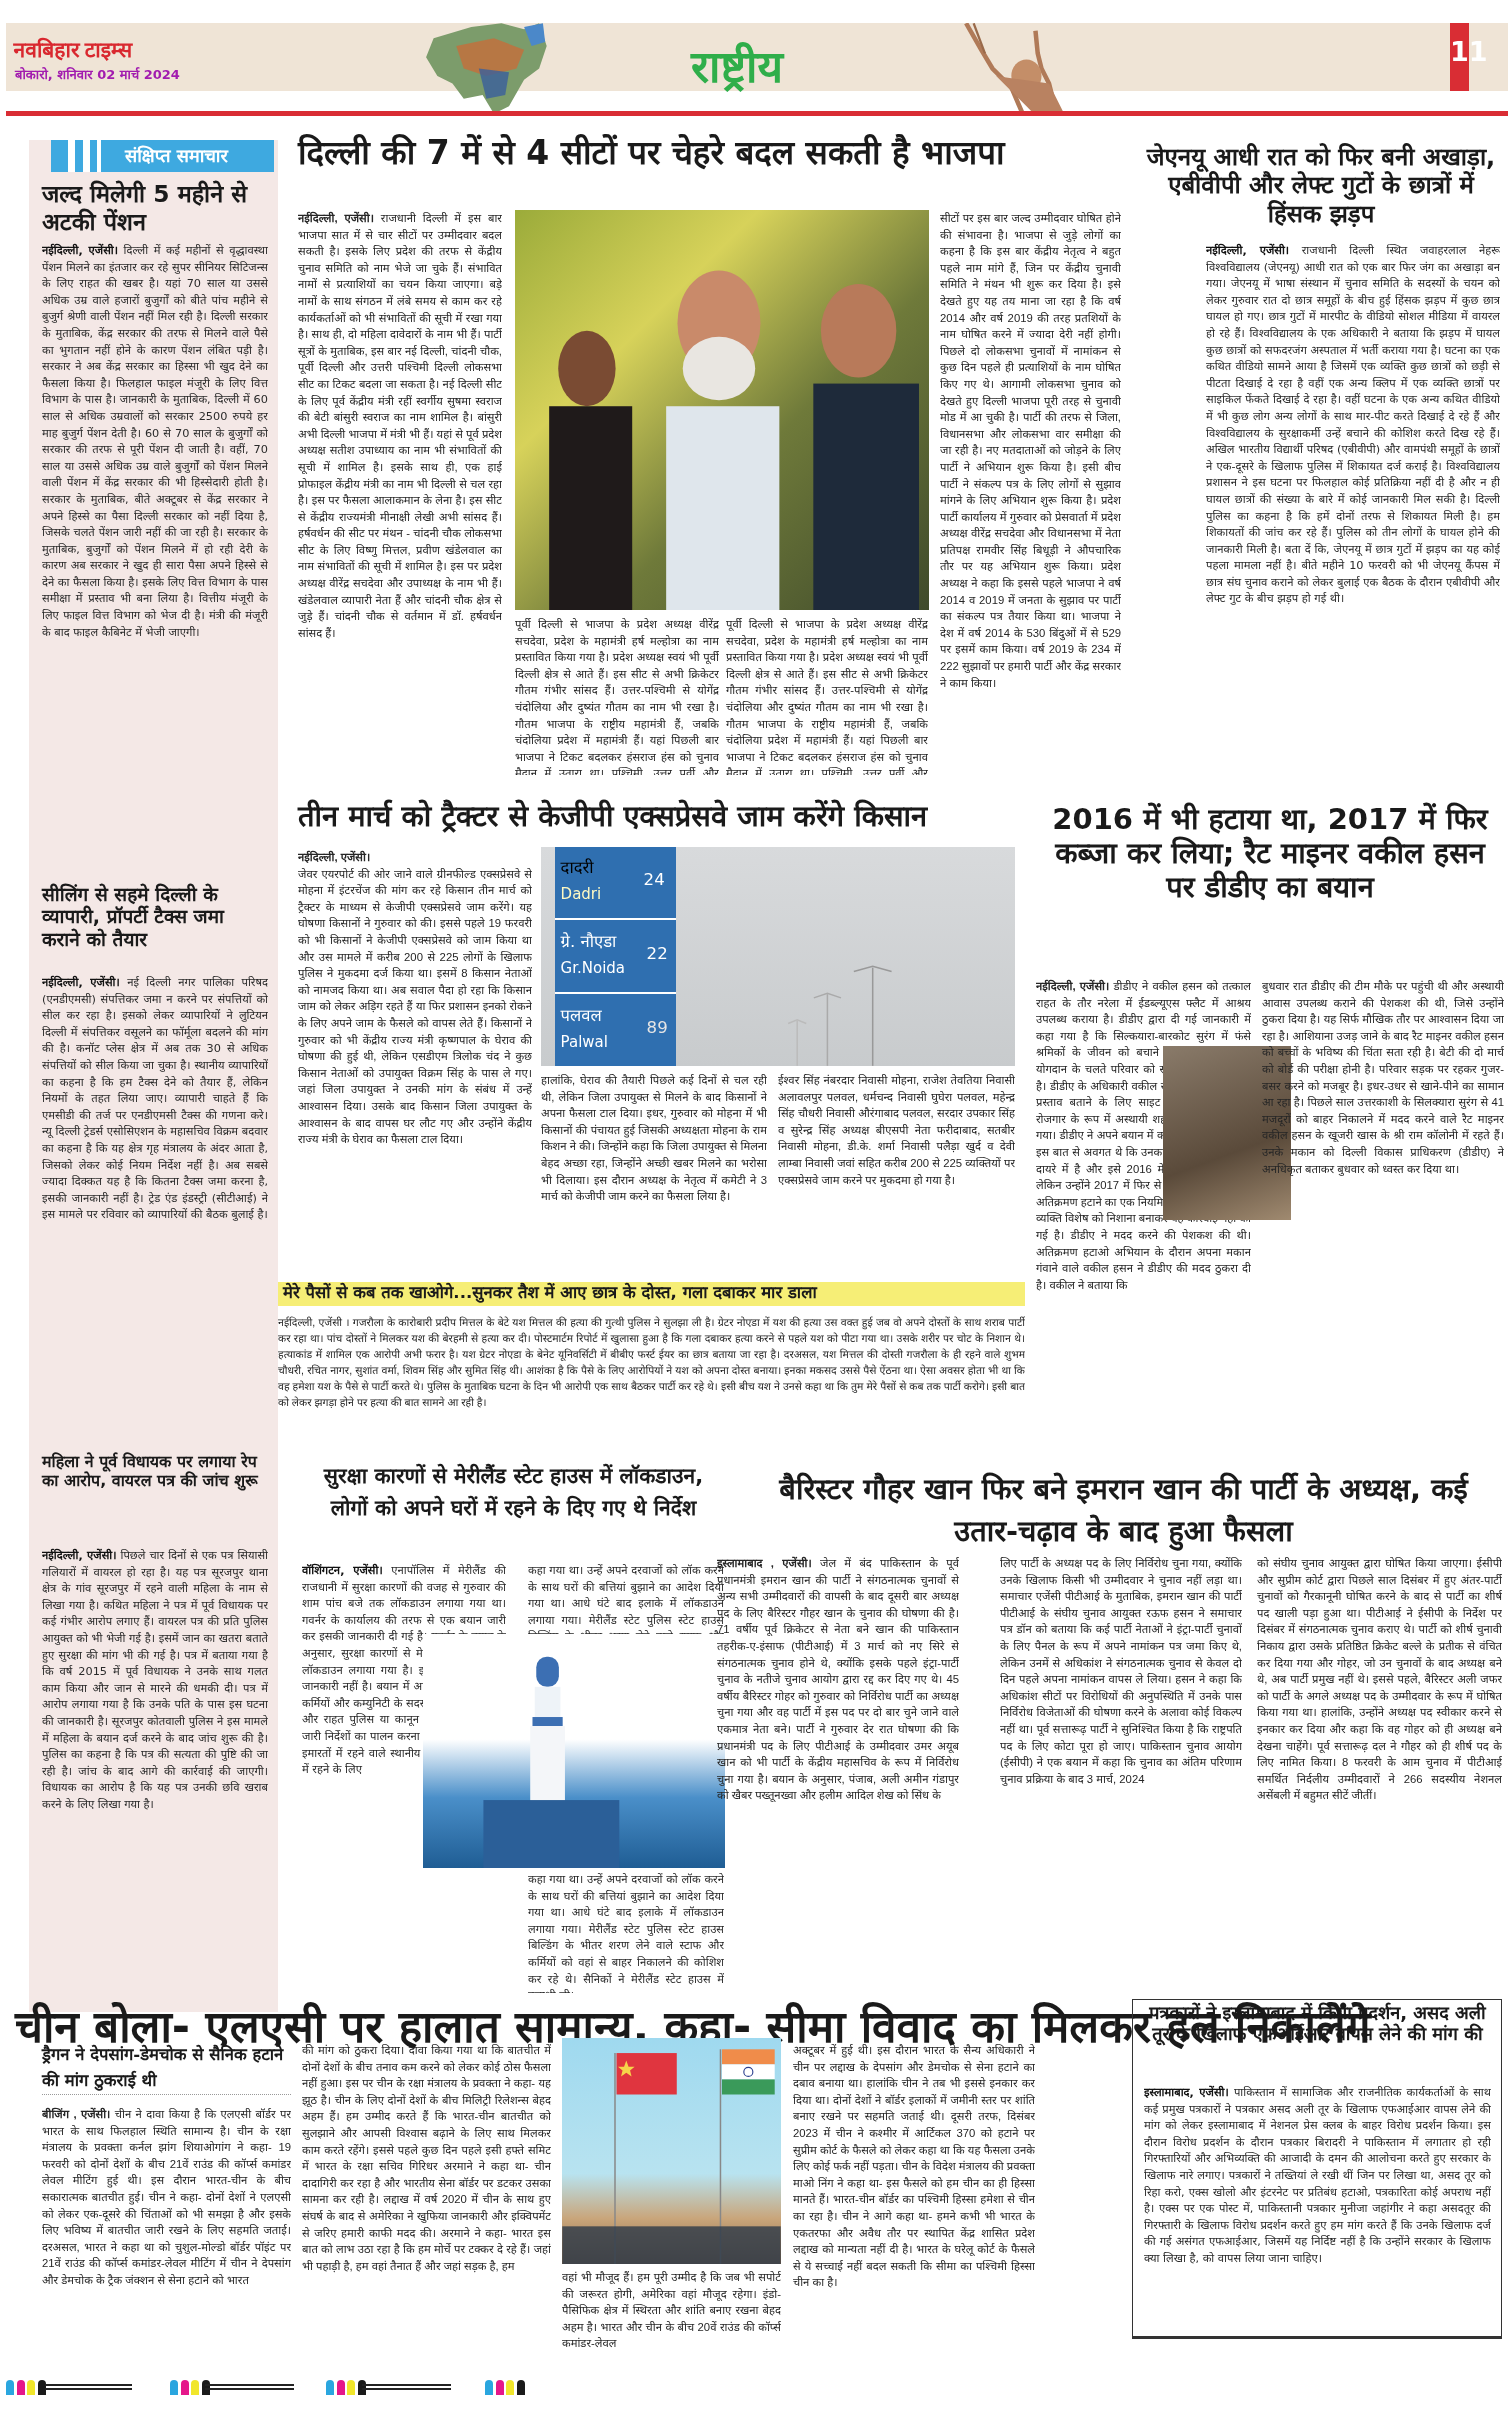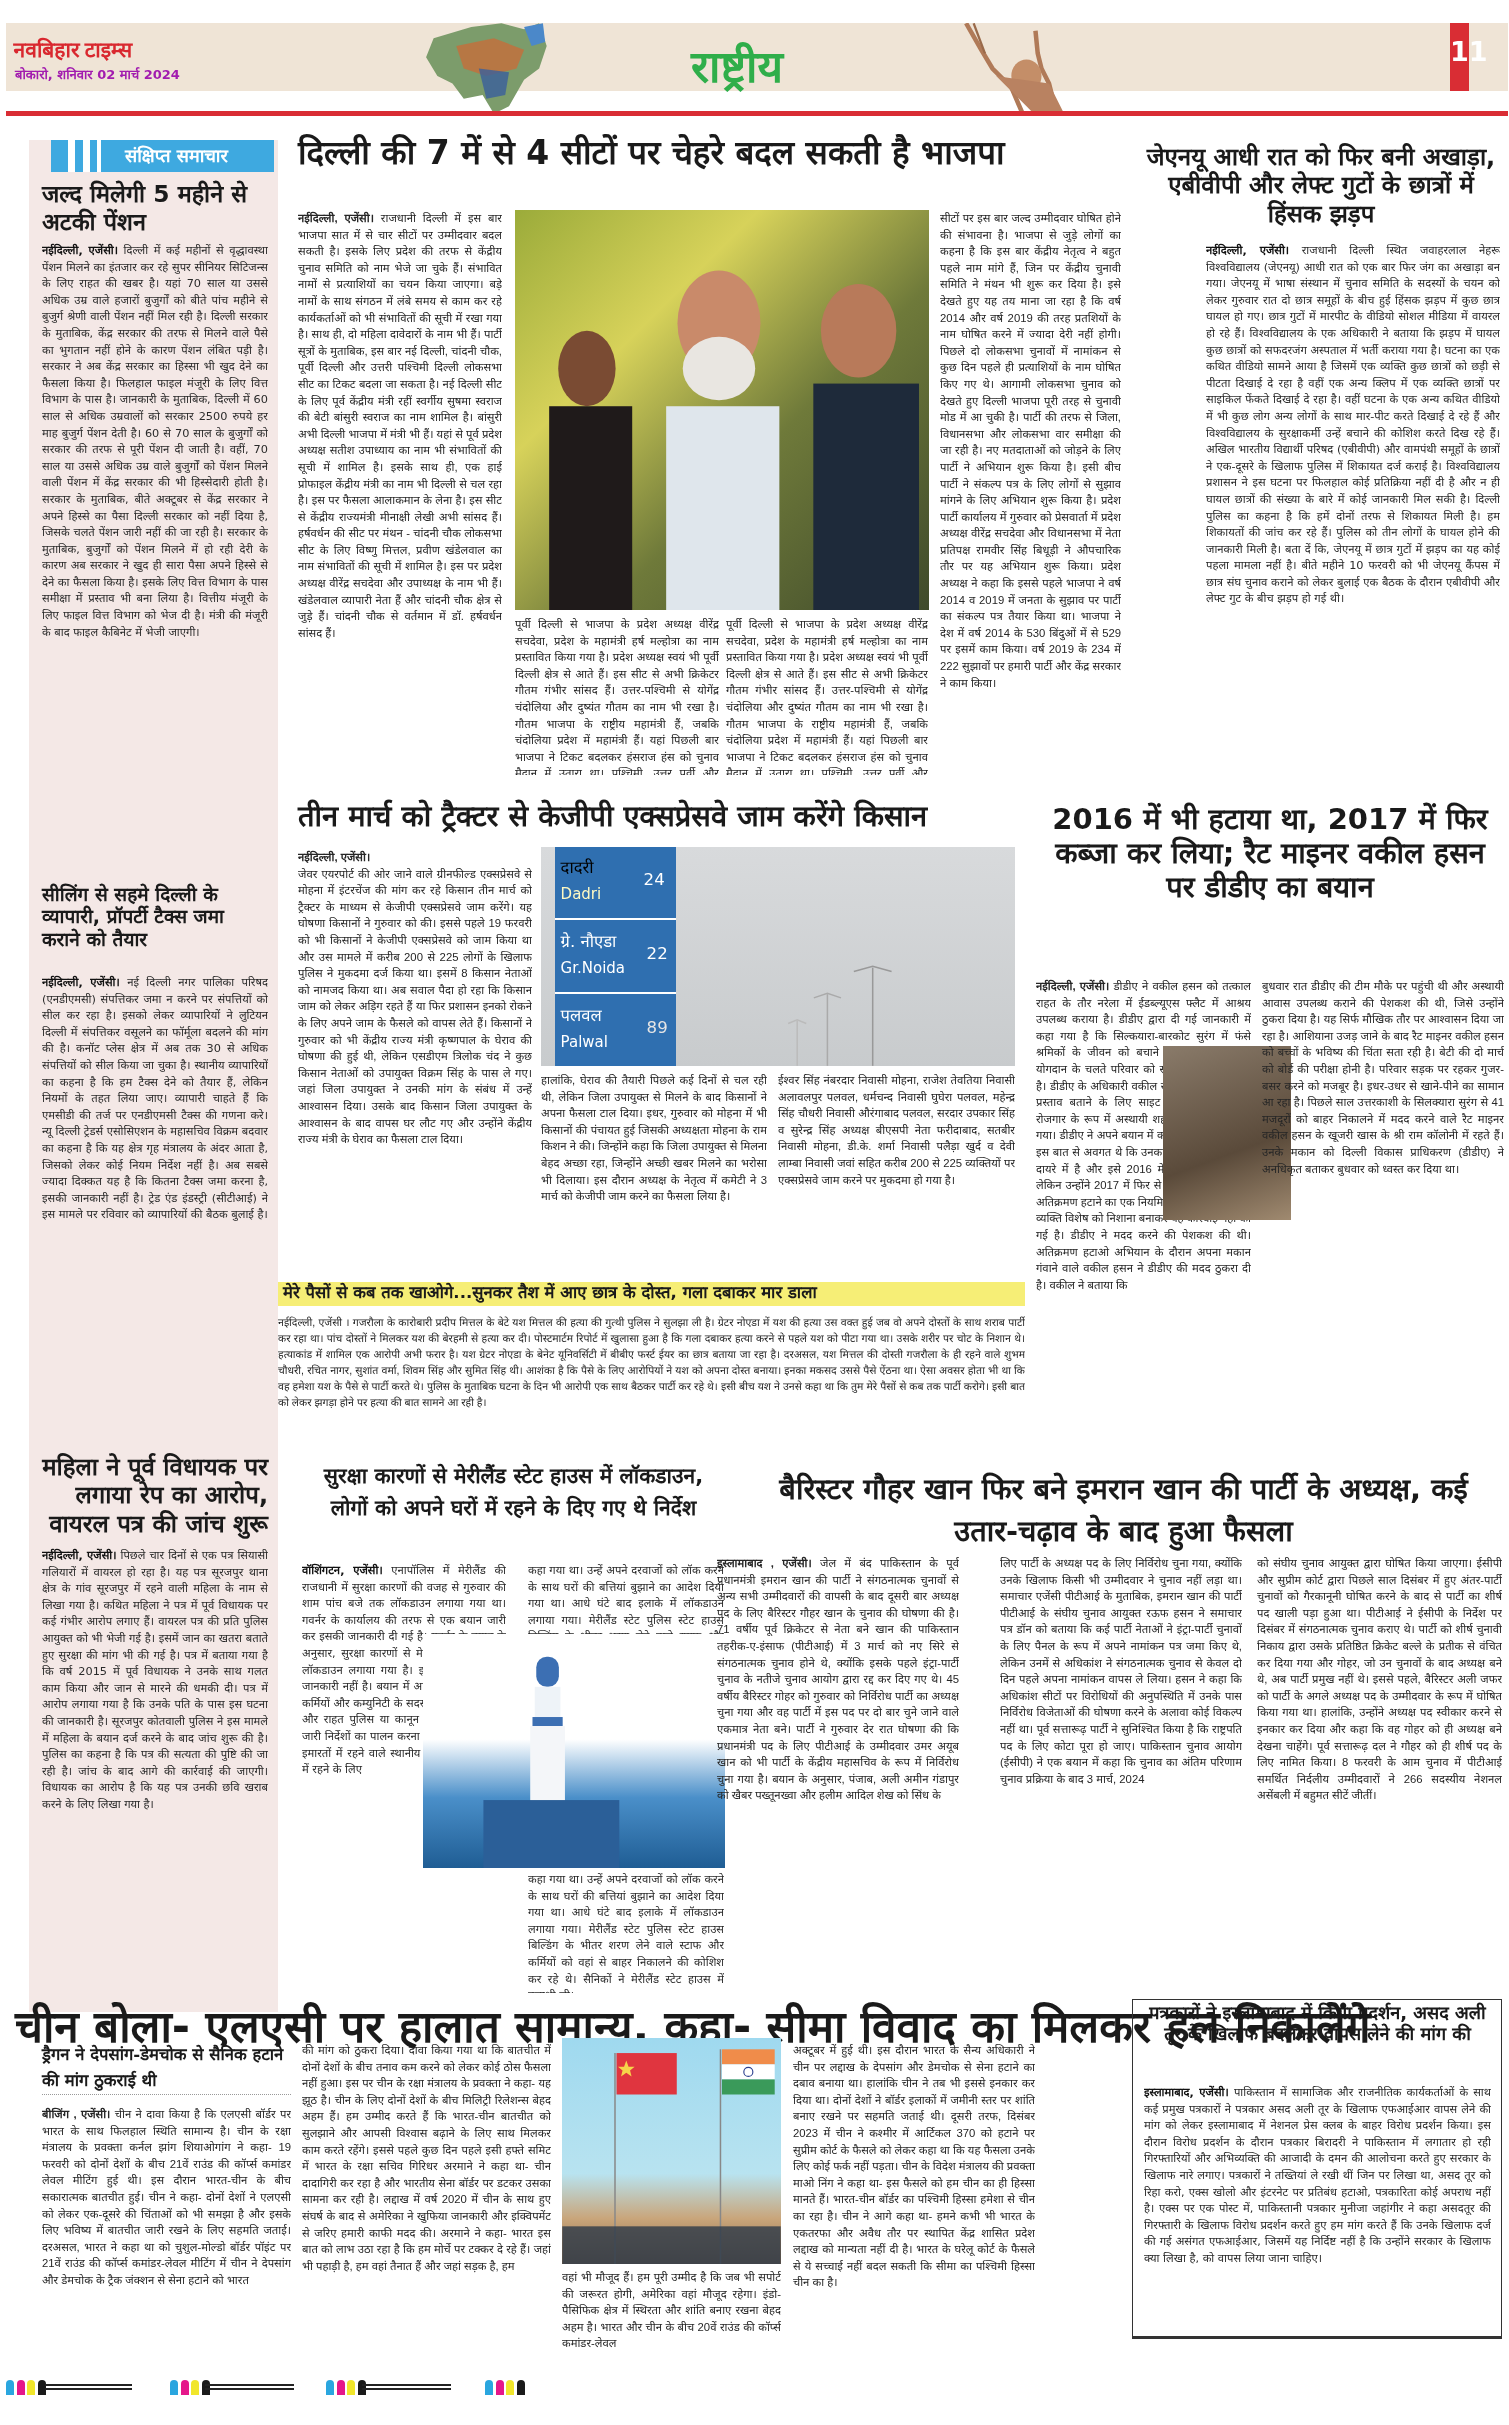--- a/index.html
+++ b/index.html
@@ -75,21 +75,21 @@
   <b>नईदिल्ली, एजेंसी।</b>
   <span>दिल्ली में कई महीनों से वृद्धावस्था पेंशन मिलने का इंतजार कर रहे सुपर सीनियर सिटिजन्स के लिए राहत की खबर है। यहां 70 साल या उससे अधिक उम्र वाले हजारों बुजुर्गों को बीते पांच महीने से बुजुर्ग श्रेणी वाली पेंशन नहीं मिल रही है। दिल्ली सरकार के मुताबिक, केंद्र सरकार की तरफ से मिलने वाले पैसे का भुगतान नहीं होने के कारण पेंशन लंबित पड़ी है। सरकार ने अब केंद्र सरकार का हिस्सा भी खुद देने का फैसला किया है। फिलहाल फाइल मंजूरी के लिए वित्त विभाग के पास है। जानकारी के मुताबिक, दिल्ली में 60 साल से अधिक उम्रवालों को सरकार 2500 रुपये हर माह बुजुर्ग पेंशन देती है। 60 से 70 साल के बुजुर्गों को सरकार की तरफ से पूरी पेंशन दी जाती है। वहीं, 70 साल या उससे अधिक उम्र वाले बुजुर्गों को पेंशन मिलने वाली पेंशन में केंद्र सरकार की भी हिस्सेदारी होती है। सरकार के मुताबिक, बीते अक्टूबर से केंद्र सरकार ने अपने हिस्से का पैसा दिल्ली सरकार को नहीं दिया है, जिसके चलते पेंशन जारी नहीं की जा रही है। सरकार के मुताबिक, बुजुर्गों को पेंशन मिलने में हो रही देरी के कारण अब सरकार ने खुद ही सारा पैसा अपने हिस्से से देने का फैसला किया है। इसके लिए वित्त विभाग के पास समीक्षा में प्रस्ताव भी बना लिया है। वित्तीय मंजूरी के लिए फाइल वित्त विभाग को भेज दी है। मंत्री की मंजूरी के बाद फाइल कैबिनेट में भेजी जाएगी।</span>
 </div>
 
 <div class="abs hl" style="left:42px;top:883px;width:226px;font-size:19px;">सीलिंग से सहमे दिल्ली के व्यापारी, प्रॉपर्टी टैक्स जमा कराने को तैयार</div>
 <div class="abs body" style="left:42px;top:975px;width:226px;height:468px;overflow:hidden;">
   <b>नईदिल्ली, एजेंसी।</b>
   <span>नई दिल्ली नगर पालिका परिषद (एनडीएमसी) संपत्तिकर जमा न करने पर संपत्तियों को सील कर रहा है। इसको लेकर व्यापारियों ने लुटियन दिल्ली में संपत्तिकर वसूलने का फॉर्मूला बदलने की मांग की है। कनॉट प्लेस क्षेत्र में अब तक 30 से अधिक संपत्तियों को सील किया जा चुका है। स्थानीय व्यापारियों का कहना है कि हम टैक्स देने को तैयार हैं, लेकिन नियमों के तहत लिया जाए। व्यापारी चाहते हैं कि एमसीडी की तर्ज पर एनडीएमसी टैक्स की गणना करे। न्यू दिल्ली ट्रेडर्स एसोसिएशन के महासचिव विक्रम बदवार का कहना है कि यह क्षेत्र गृह मंत्रालय के अंदर आता है, जिसको लेकर कोई नियम निर्देश नहीं है। अब सबसे ज्यादा दिक्कत यह है कि कितना टैक्स जमा करना है, इसकी जानकारी नहीं है। ट्रेड एंड इंडस्ट्री (सीटीआई) ने इस मामले पर रविवार को व्यापारियों की बैठक बुलाई है।</span>
 </div>
 
-<div class="abs hl" style="left:42px;top:1453px;width:226px;font-size:24px;text-align:right;">महिला ने पूर्व विधायक पर लगाया रेप का आरोप, वायरल पत्र की जांच शुरू</div>
+<div class="abs hl" style="left:42px;top:1453px;width:226px;font-size:16px;text-align:left;">महिला ने पूर्व विधायक पर लगाया रेप का आरोप, वायरल पत्र की जांच शुरू</div>
 <div class="abs body" style="left:42px;top:1548px;width:226px;height:453px;overflow:hidden;">
   <b>नईदिल्ली, एजेंसी।</b>
   <span>पिछले चार दिनों से एक पत्र सियासी गलियारों में वायरल हो रहा है। यह पत्र सूरजपुर थाना क्षेत्र के गांव सूरजपुर में रहने वाली महिला के नाम से लिखा गया है। कथित महिला ने पत्र में पूर्व विधायक पर कई गंभीर आरोप लगाए हैं। वायरल पत्र की प्रति पुलिस आयुक्त को भी भेजी गई है। इसमें जान का खतरा बताते हुए सुरक्षा की मांग भी की गई है। पत्र में बताया गया है कि वर्ष 2015 में पूर्व विधायक ने उनके साथ गलत काम किया और जान से मारने की धमकी दी। पत्र में आरोप लगाया गया है कि उनके पति के पास इस घटना की जानकारी है। सूरजपुर कोतवाली पुलिस ने इस मामले में महिला के बयान दर्ज करने के बाद जांच शुरू की है। पुलिस का कहना है कि पत्र की सत्यता की पुष्टि की जा रही है। जांच के बाद आगे की कार्रवाई की जाएगी। विधायक का आरोप है कि यह पत्र उनकी छवि खराब करने के लिए लिखा गया है।</span>
 </div>
 
 <div class="abs hl" style="left:298px;top:134px;width:823px;font-size:33px;white-space:nowrap;">दिल्ली की 7 में से 4 सीटों पर चेहरे बदल सकती है भाजपा</div>
 <div class="abs cond" style="left:298px;top:210px;width:204px;height:559px;overflow:hidden;">
   <b>नईदिल्ली, एजेंसी।</b>
   <span>राजधानी दिल्ली में इस बार भाजपा सात में से चार सीटों पर उम्मीदवार बदल सकती है। इसके लिए प्रदेश की तरफ से केंद्रीय चुनाव समिति को नाम भेजे जा चुके हैं। संभावित नामों से प्रत्याशियों का चयन किया जाएगा। बड़े नामों के साथ संगठन में लंबे समय से काम कर रहे कार्यकर्ताओं को भी संभावितों की सूची में रखा गया है। साथ ही, दो महिला दावेदारों के नाम भी हैं। पार्टी सूत्रों के मुताबिक, इस बार नई दिल्ली, चांदनी चौक, पूर्वी दिल्ली और उत्तरी पश्चिमी दिल्ली लोकसभा सीट का टिकट बदला जा सकता है। नई दिल्ली सीट के लिए पूर्व केंद्रीय मंत्री रहीं स्वर्गीय सुषमा स्वराज की बेटी बांसुरी स्वराज का नाम शामिल है। बांसुरी अभी दिल्ली भाजपा में मंत्री भी हैं। यहां से पूर्व प्रदेश अध्यक्ष सतीश उपाध्याय का नाम भी संभावितों की सूची में शामिल है। इसके साथ ही, एक हाई प्रोफाइल केंद्रीय मंत्री का नाम भी दिल्ली से चल रहा है। इस पर फैसला आलाकमान के लेना है। इस सीट से केंद्रीय राज्यमंत्री मीनाक्षी लेखी अभी सांसद हैं। हर्षवर्धन की सीट पर मंथन - चांदनी चौक लोकसभा सीट के लिए विष्णु मित्तल, प्रवीण खंडेलवाल का नाम संभावितों की सूची में शामिल है। इस पर प्रदेश अध्यक्ष वीरेंद्र सचदेवा और उपाध्यक्ष के नाम भी हैं। खंडेलवाल व्यापारी नेता हैं और चांदनी चौक क्षेत्र से जुड़े हैं। चांदनी चौक से वर्तमान में डॉ. हर्षवर्धन सांसद हैं।</span>
 </div>
@@ -228,21 +228,21 @@
   </svg>
 </div>
 <div class="abs cond" style="left:562px;top:2269px;width:219px;height:79px;overflow:hidden;">
   <span>वहां भी मौजूद हैं। हम पूरी उम्मीद है कि जब भी सपोर्ट की जरूरत होगी, अमेरिका वहां मौजूद रहेगा। इंडो-पैसिफिक क्षेत्र में स्थिरता और शांति बनाए रखना बेहद अहम है। भारत और चीन के बीच 20वें राउंड की कॉर्प्स कमांडर-लेवल</span>
 </div>
 <div class="abs cond" style="left:793px;top:2042px;width:242px;height:306px;overflow:hidden;">
   <span>अक्टूबर में हुई थी। इस दौरान भारत के सैन्य अधिकारी ने चीन पर लद्दाख के देपसांग और डेमचोक से सेना हटाने का दबाव बनाया था। हालांकि चीन ने तब भी इससे इनकार कर दिया था। दोनों देशों ने बॉर्डर इलाकों में जमीनी स्तर पर शांति बनाए रखने पर सहमति जताई थी। दूसरी तरफ, दिसंबर 2023 में चीन ने कश्मीर में आर्टिकल 370 को हटाने पर सुप्रीम कोर्ट के फैसले को लेकर कहा था कि यह फैसला उनके लिए कोई फर्क नहीं पड़ता। चीन के विदेश मंत्रालय की प्रवक्ता माओ निंग ने कहा था- इस फैसले को हम चीन का ही हिस्सा मानते हैं। भारत-चीन बॉर्डर का पश्चिमी हिस्सा हमेशा से चीन का रहा है। चीन ने आगे कहा था- हमने कभी भी भारत के एकतरफा और अवैध तौर पर स्थापित केंद्र शासित प्रदेश लद्दाख को मान्यता नहीं दी है। भारत के घरेलू कोर्ट के फैसले से ये सच्चाई नहीं बदल सकती कि सीमा का पश्चिमी हिस्सा चीन का है।</span>
 </div>
 
 <div class="abs boxed" style="left:1132px;top:1999px;width:370px;height:340px;"></div>
-<div class="abs hl" style="left:1140px;top:2002px;width:355px;font-size:18px;text-align:center;">पत्रकारों ने इस्लामाबाद में किया प्रदर्शन, असद अली तूर के खिलाफ बदलकर वापस लेने की मांग की</div>
+<div class="abs hl" style="left:1140px;top:2002px;width:355px;font-size:18px;text-align:center;">पत्रकारों ने इस्लामाबाद में किया प्रदर्शन, असद अली तूर के खिलाफ एफआईआर वापस लेने की मांग की</div>
 <div class="abs body" style="left:1144px;top:2085px;width:347px;height:245px;overflow:hidden;">
   <b>इस्लामाबाद, एजेंसी।</b>
   <span>पाकिस्तान में सामाजिक और राजनीतिक कार्यकर्ताओं के साथ कई प्रमुख पत्रकारों ने पत्रकार असद अली तूर के खिलाफ एफआईआर वापस लेने की मांग को लेकर इस्लामाबाद में नेशनल प्रेस क्लब के बाहर विरोध प्रदर्शन किया। इस दौरान विरोध प्रदर्शन के दौरान पत्रकार बिरादरी ने पाकिस्तान में लगातार हो रही गिरफ्तारियों और अभिव्यक्ति की आजादी के दमन की आलोचना करते हुए सरकार के खिलाफ नारे लगाए। पत्रकारों ने तख्तियां ले रखी थीं जिन पर लिखा था, असद तूर को रिहा करो, एक्स खोलो और इंटरनेट पर प्रतिबंध हटाओ, पत्रकारिता कोई अपराध नहीं है। एक्स पर एक पोस्ट में, पाकिस्तानी पत्रकार मुनीजा जहांगीर ने कहा असदतूर की गिरफ्तारी के खिलाफ विरोध प्रदर्शन करते हुए हम मांग करते हैं कि उनके खिलाफ दर्ज की गई असंगत एफआईआर, जिसमें यह निर्दिष्ट नहीं है कि उन्होंने सरकार के खिलाफ क्या लिखा है, को वापस लिया जाना चाहिए।</span>
 </div>
 
 <div class="abs" style="left:0;top:2378px;width:1510px;height:22.6px;">
   <div class="cmyk abs" style="left:6px;top:1.5px;">
     <span class="c0" style="background: rgb(42, 166, 223);"></span>
       <span class="c1" style="background: rgb(229, 23, 138);"></span>
       <span class="c2" style="background: rgb(241, 230, 43);"></span>

